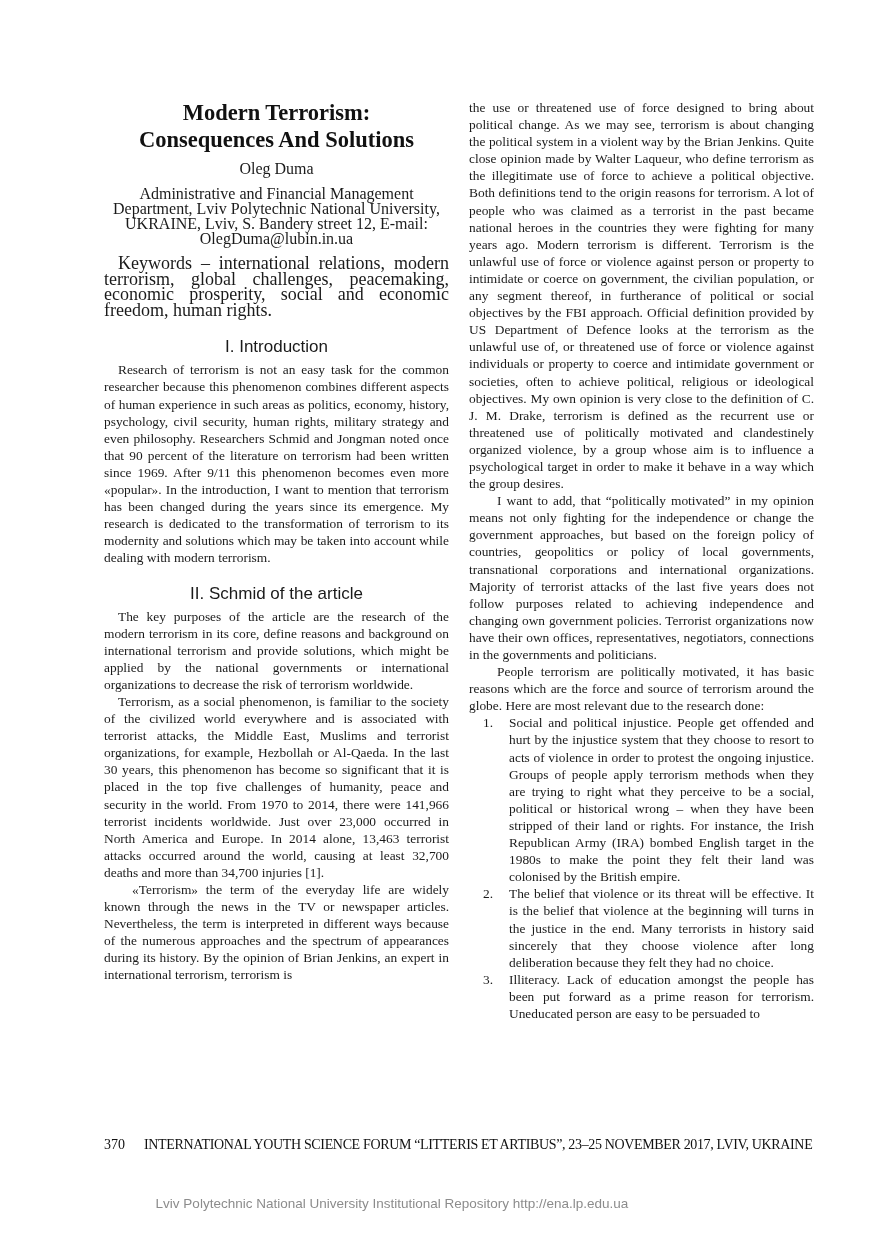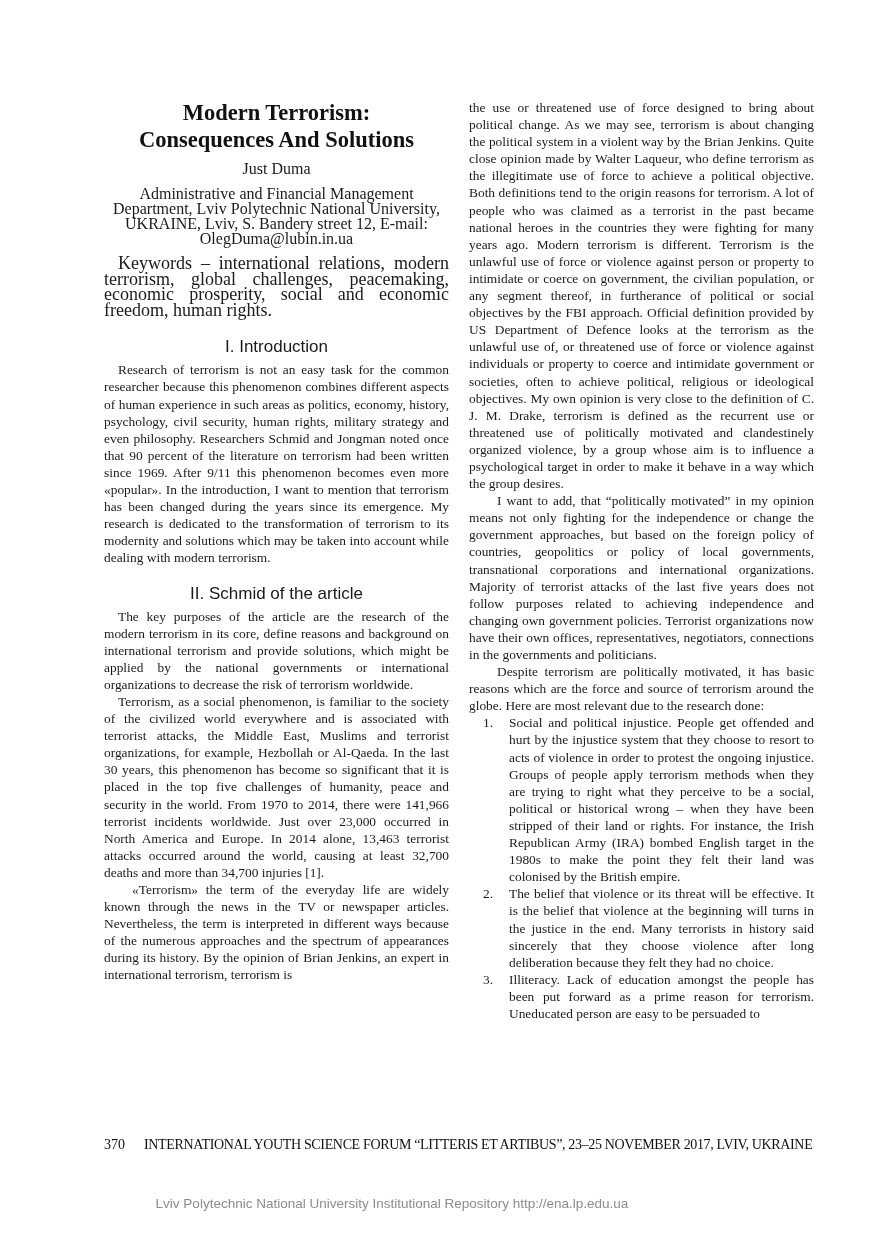--- a/index.html
+++ b/index.html
@@ -45,38 +45,38 @@
     }
   </style>
 </head>
 <body>
 
 <div class="col col-left">
   <h1 class="title">
     <span>Modern Terrorism:</span><br>
     <span>Consequences And Solutions</span>
   </h1>
-  <div class="author">Just Duma</div>
+  <div class="author">Oleg Duma</div>
   <div class="affil">Administrative and Financial Management Department, Lviv Polytechnic National University, UKRAINE, Lviv, S. Bandery street 12, E-mail: OlegDuma@lubin.in.ua</div>
   <p class="keywords">Keywords – international relations, modern terrorism, global challenges, peacemaking, economic prosperity, social and economic freedom, human rights.</p>
 
   <h2 class="h-intro">I. Introduction</h2>
   <p class="body">Research of terrorism is not an easy task for the common researcher because this phenomenon combines different aspects of human experience in such areas as politics, economy, history, psychology, civil security, human rights, military strategy and even philosophy. Researchers Schmid and Jongman noted once that 90 percent of the literature on terrorism had been written since 1969. After 9/11 this phenomenon becomes even more «popular». In the introduction, I want to mention that terrorism has been changed during the years since its emergence. My research is dedicated to the transformation of terrorism to its modernity and solutions which may be taken into account while dealing with modern terrorism.</p>
 
   <h2 class="h-purpose">II. Schmid of the article</h2>
   <p class="body">The key purposes of the article are the research of the modern terrorism in its core, define reasons and background on international terrorism and provide solutions, which might be applied by the national governments or international organizations to decrease the risk of terrorism worldwide.</p>
 
   <p class="body">Terrorism, as a social phenomenon, is familiar to the society of the civilized world everywhere and is associated with terrorist attacks, the Middle East, Muslims and terrorist organizations, for example, Hezbollah or Al-Qaeda. In the last 30 years, this phenomenon has become so significant that it is placed in the top five challenges of humanity, peace and security in the world. From 1970 to 2014, there were 141,966 terrorist incidents worldwide. Just over 23,000 occurred in North America and Europe. In 2014 alone, 13,463 terrorist attacks occurred around the world, causing at least 32,700 deaths and more than 34,700 injuries [1].</p>
   <p class="body deep">«Terrorism» the term of the everyday life are widely known through the news in the TV or newspaper articles. Nevertheless, the term is interpreted in different ways because of the numerous approaches and the spectrum of appearances during its history. By the opinion of Brian Jenkins, an expert in international terrorism, terrorism is</p>
 </div>
 
 <div class="col col-right">
   <p class="body" style="text-indent:0">the use or threatened use of force designed to bring about political change. As we may see, terrorism is about changing the political system in a violent way by the Brian Jenkins. Quite close opinion made by Walter Laqueur, who define terrorism as the illegitimate use of force to achieve a political objective. Both definitions tend to the origin reasons for terrorism. A lot of people who was claimed as a terrorist in the past became national heroes in the countries they were fighting for many years ago. Modern terrorism is different. Terrorism is the unlawful use of force or violence against person or property to intimidate or coerce on government, the civilian population, or any segment thereof, in furtherance of political or social objectives by the FBI approach. Official definition provided by US Department of Defence looks at the terrorism as the unlawful use of, or threatened use of force or violence against individuals or property to coerce and intimidate government or societies, often to achieve political, religious or ideological objectives. My own opinion is very close to the definition of C. J. M. Drake, terrorism is defined as the recurrent use or threatened use of politically motivated and clandestinely organized violence, by a group whose aim is to influence a psychological target in order to make it behave in a way which the group desires.</p>
   <p class="body deep">I want to add, that “politically motivated” in my opinion means not only fighting for the independence or change the government approaches, but based on the foreign policy of countries, geopolitics or policy of local governments, transnational corporations and international organizations. Majority of terrorist attacks of the last five years does not follow purposes related to achieving independence and changing own government policies. Terrorist organizations now have their own offices, representatives, negotiators, connections in the governments and politicians.</p>
-  <p class="body deep">Despite terrorism are politically motivated, it has basic reasons which are the force and source of terrorism around the globe. Here are most relevant due to the research done:</p>
+  <p class="body deep">People terrorism are politically motivated, it has basic reasons which are the force and source of terrorism around the globe. Here are most relevant due to the research done:</p>
   <ol class="reasons">
     <li>
       <span class="num">1.</span>
       <span>Social and political injustice. People get offended and hurt by the injustice system that they choose to resort to acts of violence in order to protest the ongoing injustice. Groups of people apply terrorism methods when they are trying to right what they perceive to be a social, political or historical wrong – when they have been stripped of their land or rights. For instance, the Irish Republican Army (IRA) bombed English target in the 1980s to make the point they felt their land was colonised by the British empire.</span>
     </li>
     <li>
       <span class="num">2.</span>
       <span>The belief that violence or its threat will be effective. It is the belief that violence at the beginning will turns in the justice in the end. Many terrorists in history said sincerely that they choose violence after long deliberation because they felt they had no choice.</span>
     </li>
     <li>

